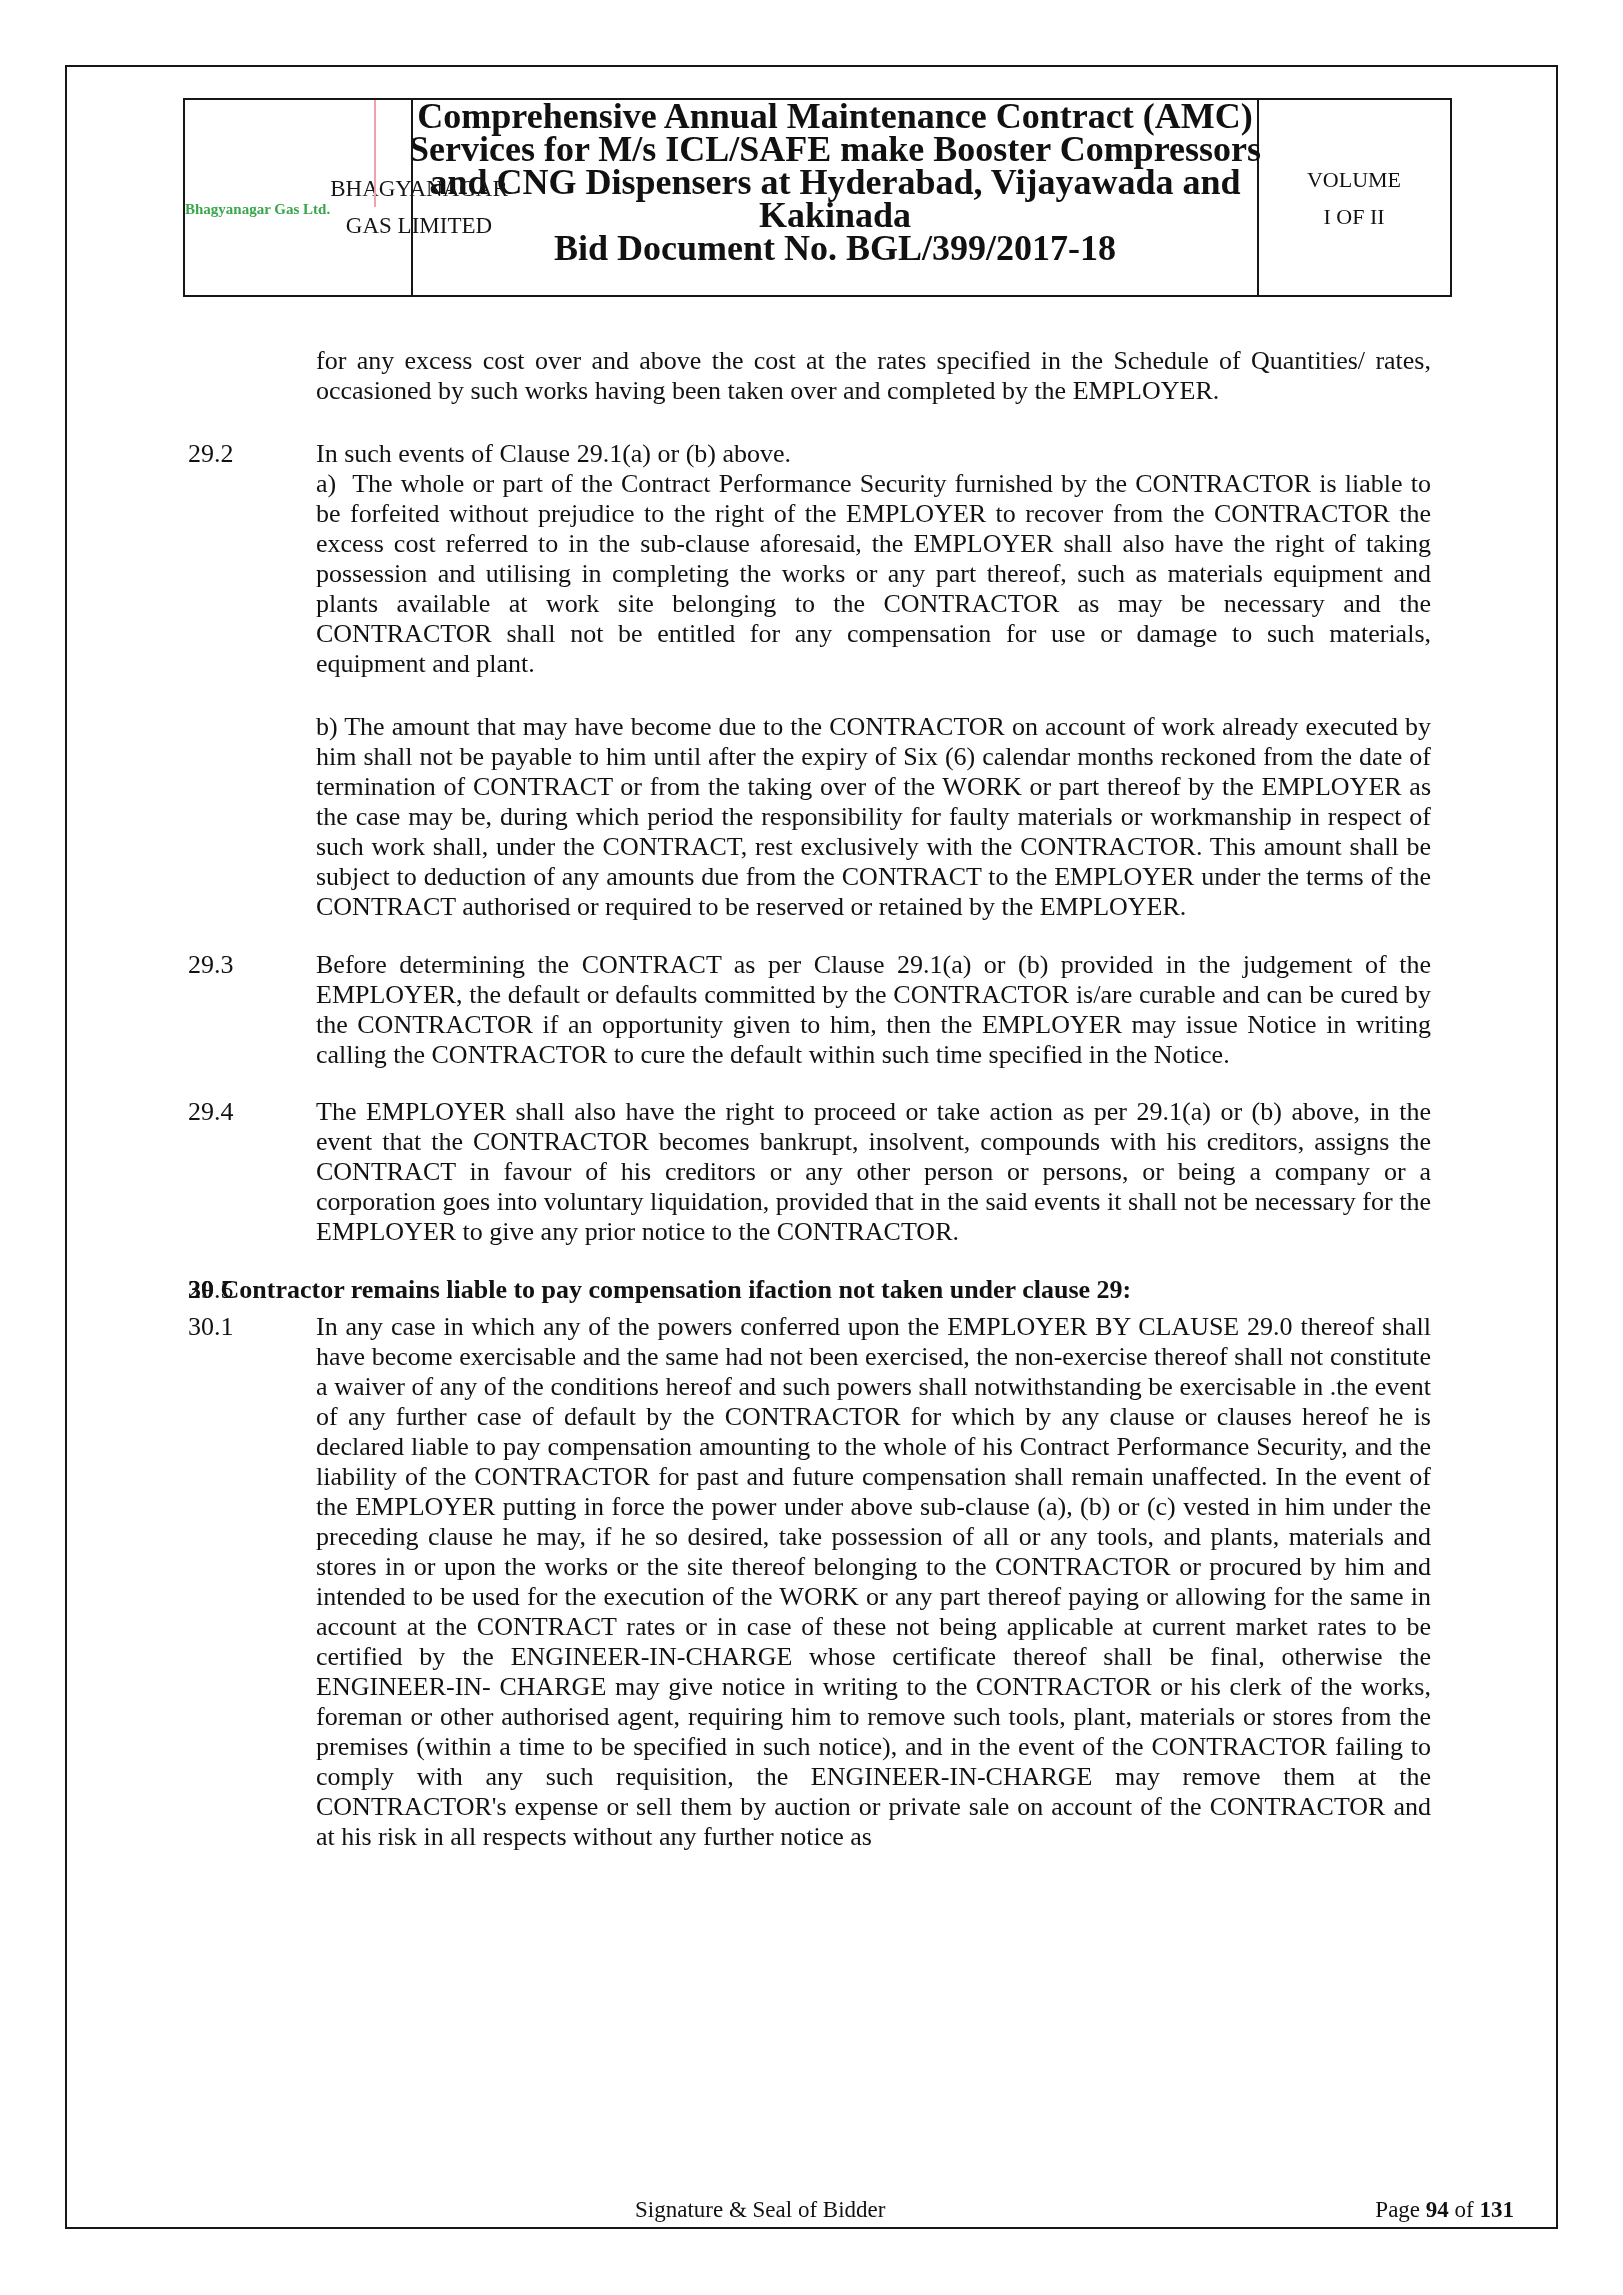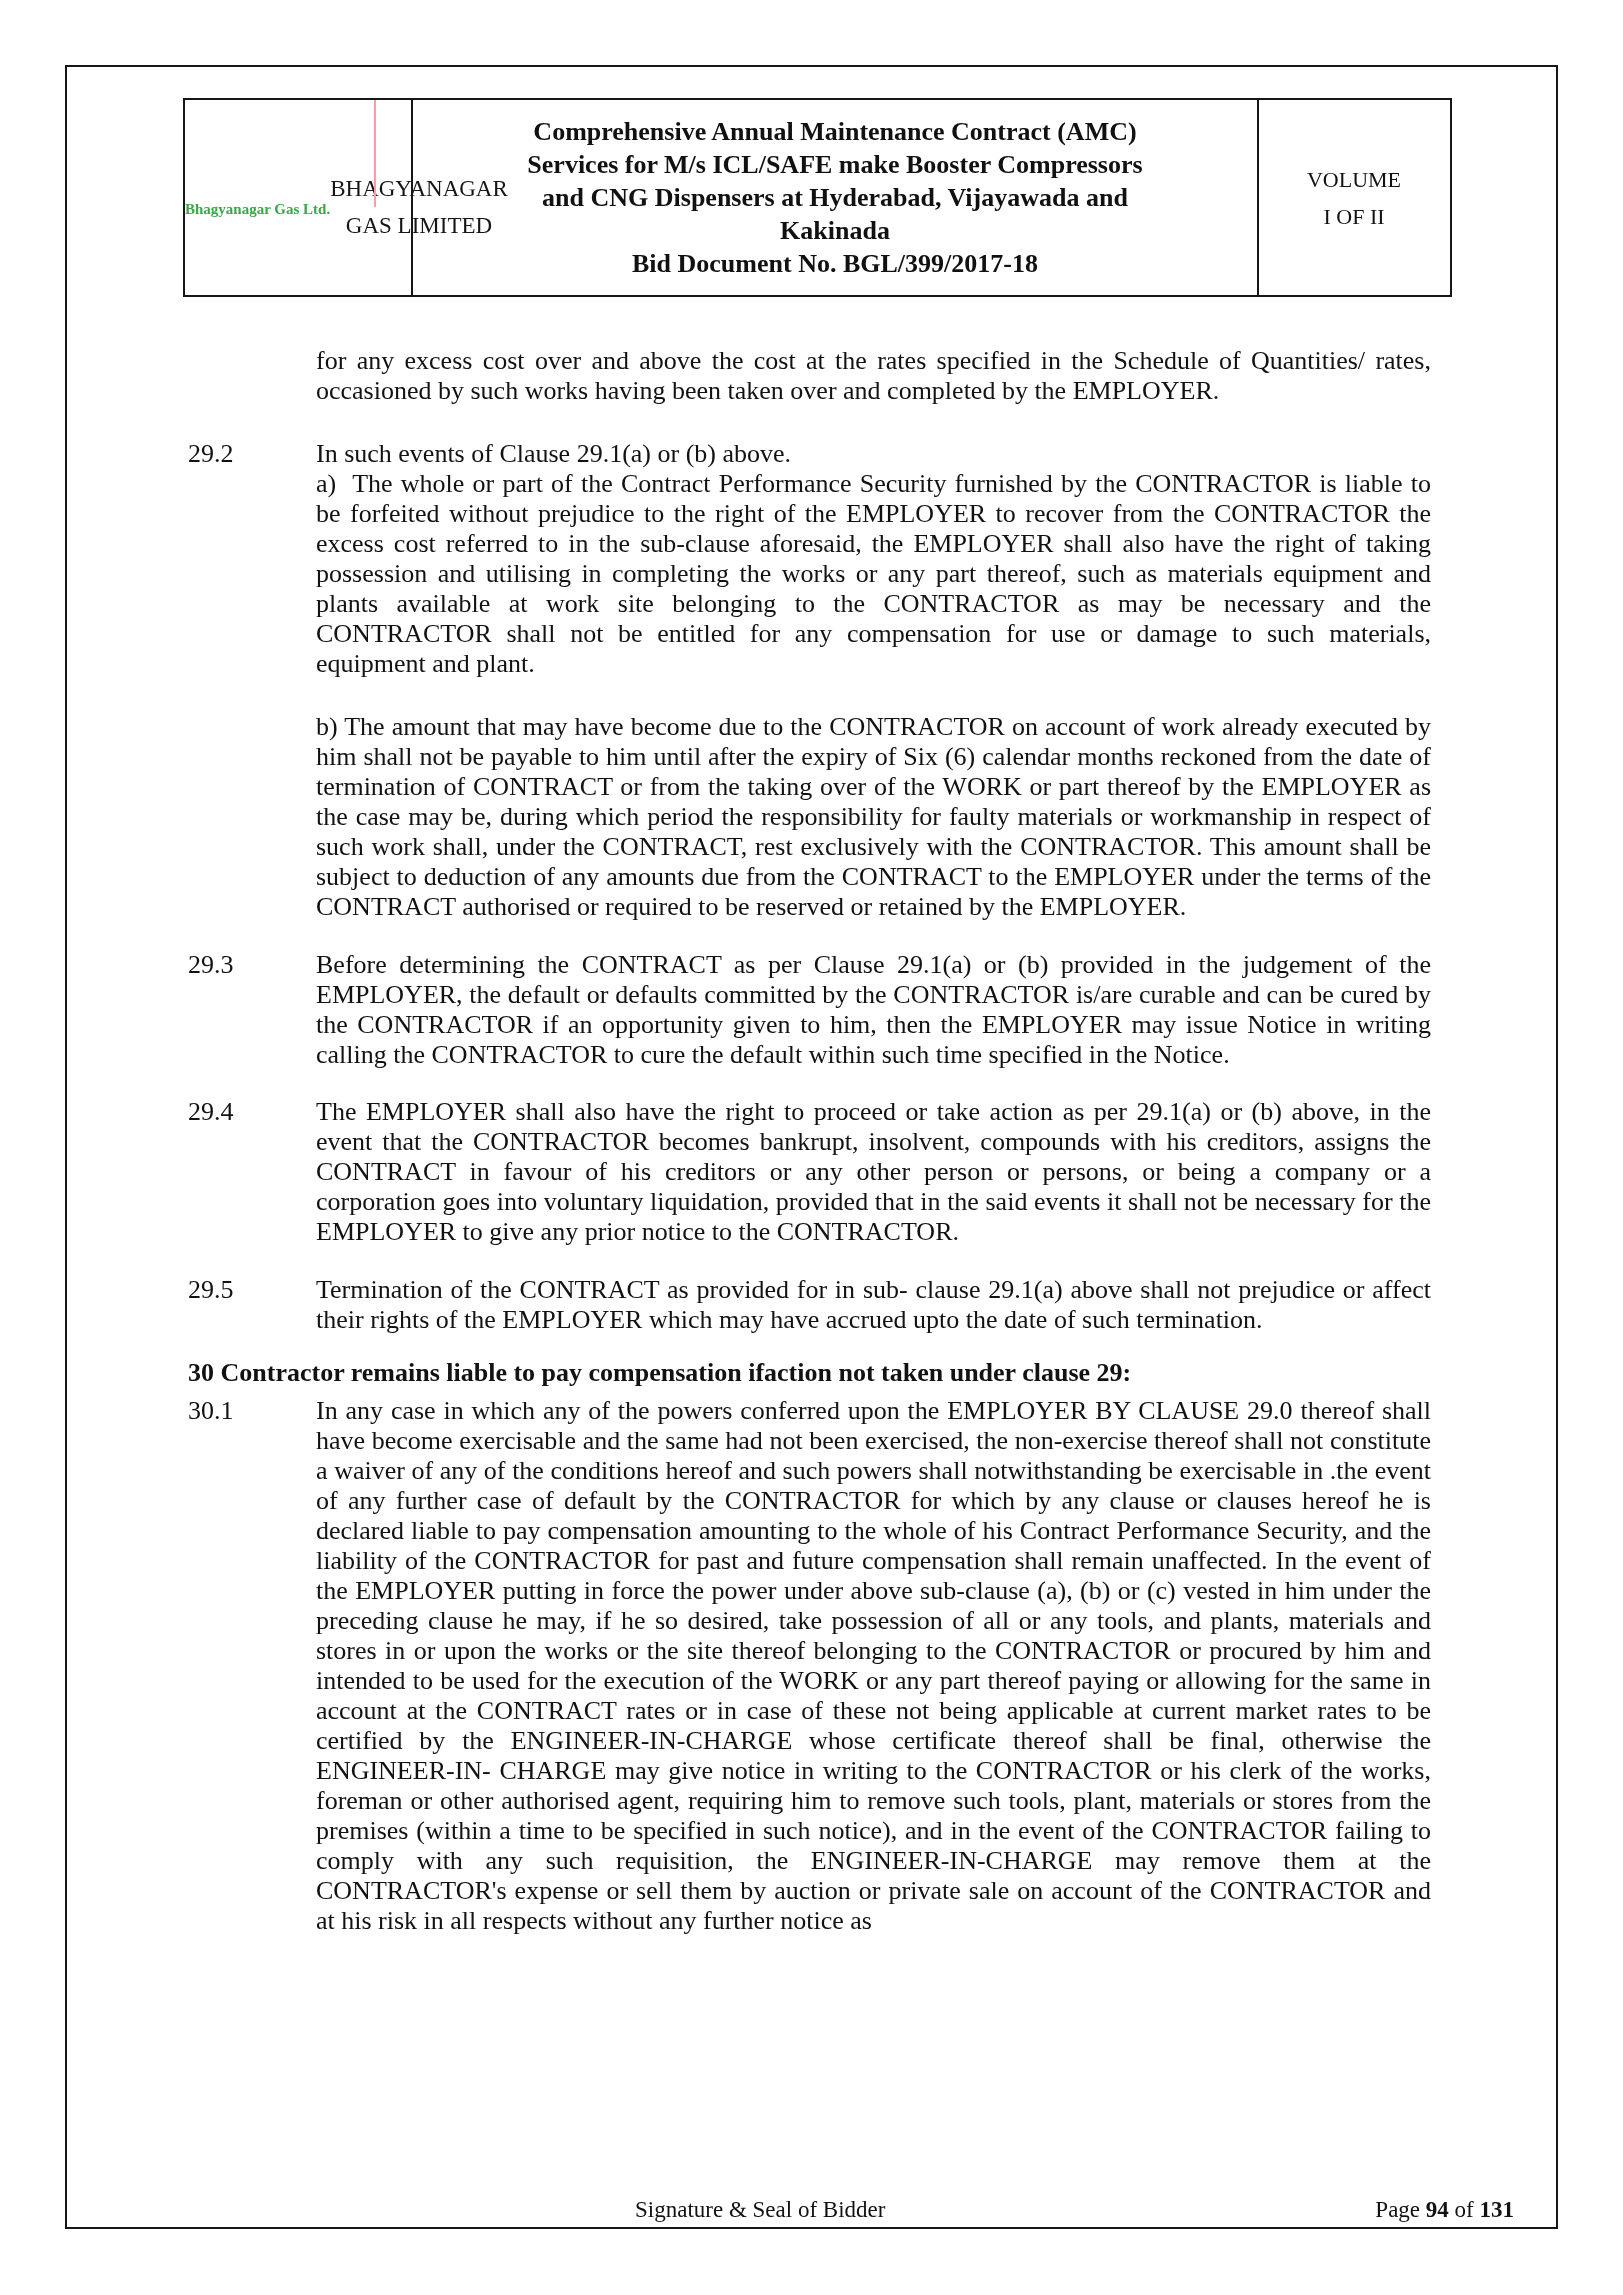--- a/index.html
+++ b/index.html
@@ -54,23 +54,23 @@
     line-height:37px;
     text-align:center;
     color:#161616;
     white-space:nowrap;
   }
   .title-cell{
     width:846px;
     border-right:2.6px solid #161616;
     box-sizing:border-box;
     display:flex;flex-direction:column;
-    justify-content:center;align-items:center;
+    align-items:center;
     font-weight:bold;
-    font-size:26px;
+    font-size:36px;
     line-height:33px;
     text-align:center;
   }
   .title-line{white-space:nowrap;}
   .bid-line{white-space:nowrap;}
   .volume-cell{
     width:190px;
     display:flex;flex-direction:column;
     justify-content:center;align-items:center;
     font-size:22px;
@@ -208,21 +208,20 @@
         <span>Before determining the CONTRACT as per Clause 29.1(a) or (b) provided in the judgement of the EMPLOYER, the default or defaults committed by the CONTRACTOR is/are curable and can be cured by the CONTRACTOR if an opportunity given to him, then the EMPLOYER may issue Notice in writing calling the CONTRACTOR to cure the default within such time specified in the Notice.</span>
       </div>
 
       <div class="para clause mb-md">
         <span class="num">29.4</span>
         <span>The EMPLOYER shall also have the right to proceed or take action as per 29.1(a) or (b) above, in the event that the CONTRACTOR becomes bankrupt, insolvent, compounds with his creditors, assigns the CONTRACT in favour of his creditors or any other person or persons, or being a company or a corporation goes into voluntary liquidation, provided that in the said events it shall not be necessary for the EMPLOYER to give any prior notice to the CONTRACTOR.</span>
       </div>
 
       <div class="para clause mb-sm">
         <span class="num">29.5</span>
-        <span>Termination of the CONTRACT as provided for in sub- clause 29.1(a) above shall not prejudice or affect their rights of the EMPLOYER which may have accrued upto the date of such termination.</span>
       </div>
 
       <div class="para section-heading mb-xs">30 Contractor remains liable to pay compensation ifaction not taken under clause 29:</div>
 
       <div class="para clause">
         <span class="num">30.1</span>
         <span>In any case in which any of the powers conferred upon the EMPLOYER BY CLAUSE 29.0 thereof shall have become exercisable and the same had not been exercised, the non-exercise thereof shall not constitute a waiver of any of the conditions hereof and such powers shall notwithstanding be exercisable in .the event of any further case of default by the CONTRACTOR for which by any clause or clauses hereof he is declared liable to pay compensation amounting to the whole of his Contract Performance Security, and the liability of the CONTRACTOR for past and future compensation shall remain unaffected. In the event of the EMPLOYER putting in force the power under above sub-clause (a), (b) or (c) vested in him under the preceding clause he may, if he so desired, take possession of all or any tools, and plants, materials and stores in or upon the works or the site thereof belonging to the CONTRACTOR or procured by him and intended to be used for the execution of the WORK or any part thereof paying or allowing for the same in account at the CONTRACT rates or in case of these not being applicable at current market rates to be certified by the ENGINEER-IN-CHARGE whose certificate thereof shall be final, otherwise the ENGINEER-IN- CHARGE may give notice in writing to the CONTRACTOR or his clerk of the works, foreman or other authorised agent, requiring him to remove such tools, plant, materials or stores from the premises (within a time to be specified in such notice), and in the event of the CONTRACTOR failing to comply with any such requisition, the ENGINEER-IN-CHARGE may remove them at the CONTRACTOR's expense or sell them by auction or private sale on account of the CONTRACTOR and at his risk in all respects without any further notice as</span>
       </div>
 
     </div>

